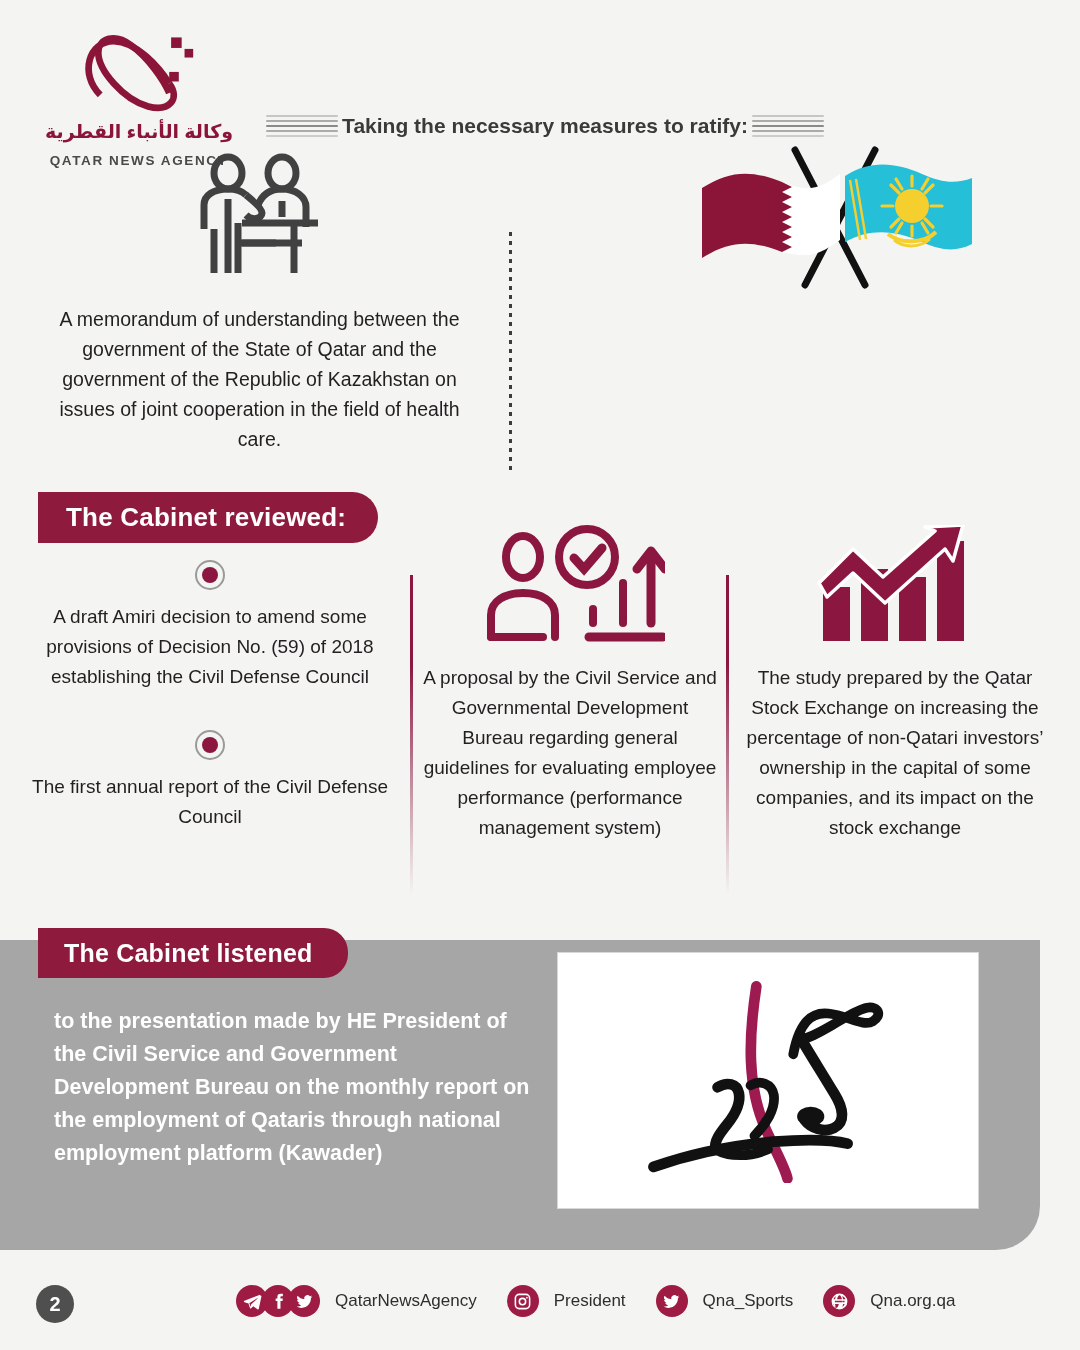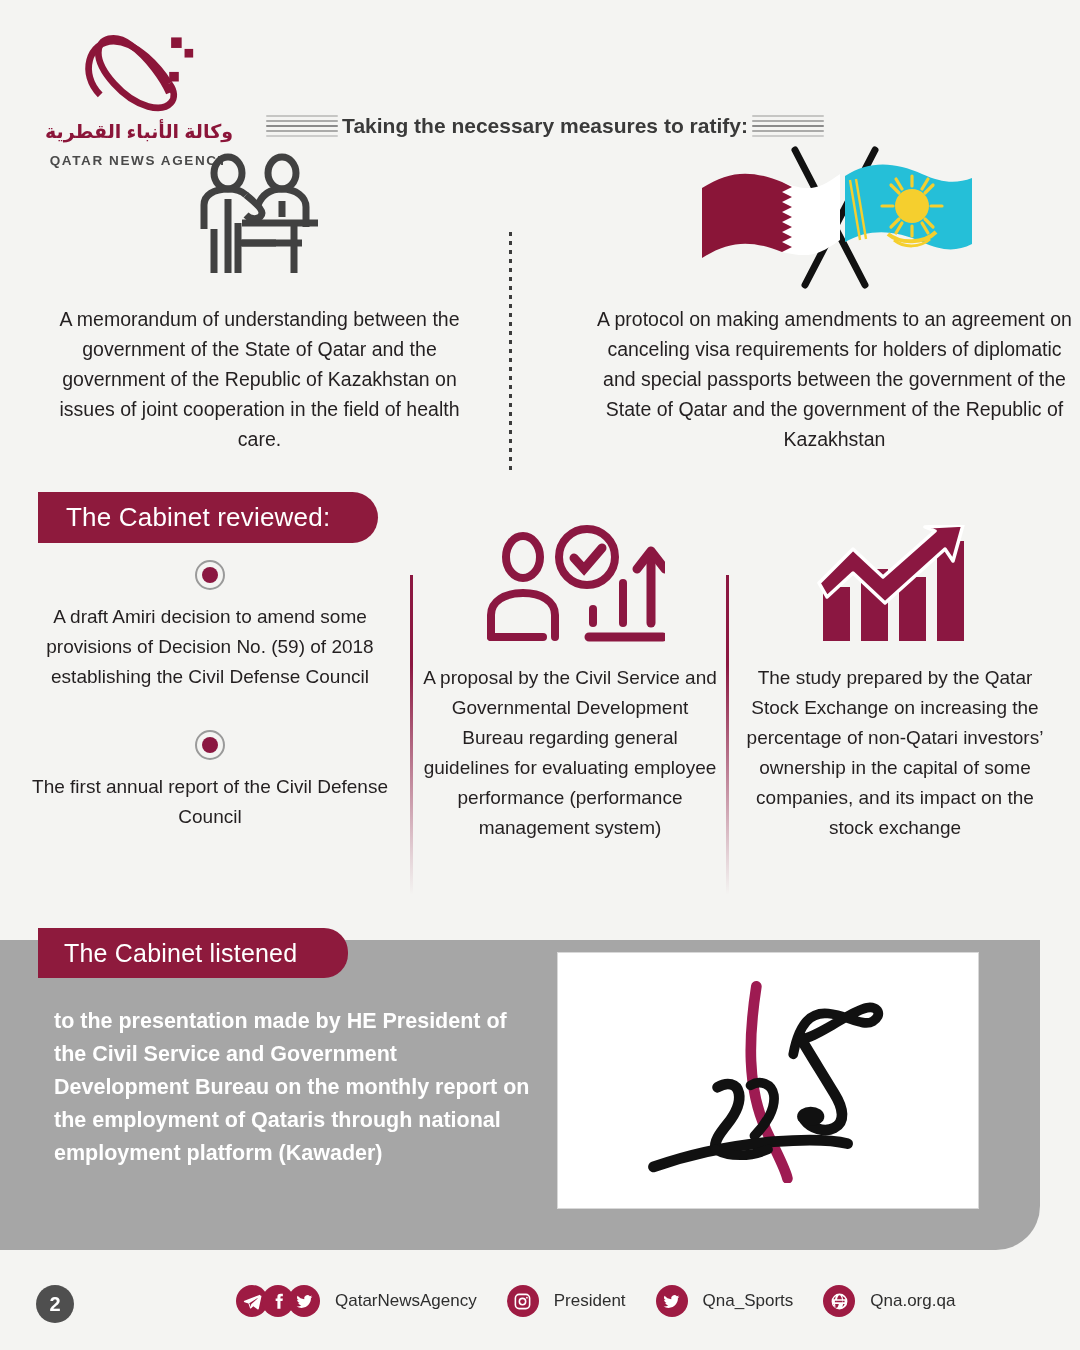--- a/index.html
+++ b/index.html
@@ -43,21 +43,21 @@
   .v-dotted {
     position:absolute; left:509px; top:232px; width:3px; height:238px;
     background-image:linear-gradient(to bottom,#3c3c3c 0 4px, transparent 4px 9px);
     background-size:3px 9px;
   }
 
   
   .banner {
     position:absolute; background:#8e1a3d; color:#fff;
     display:flex; align-items:center;
-    font-weight:normal; letter-spacing:.2px;
+    font-weight:bold; letter-spacing:.2px;
   }
   .banner-reviewed {
     left:38px; top:492px; width:340px; height:51px;
     border-radius:0 26px 26px 0; padding-left:28px; font-size:26px;
   }
 
   
   .rev-area { position:absolute; left:0; top:560px; width:1080px; height:340px; }
   .rev-col { position:absolute; text-align:center; }
   .rev-col-1 { left:20px; top:0; width:380px; }
@@ -200,21 +200,20 @@
               <line x1="212" y1="83" x2="206" y2="93"></line>
           </g>
           <path d="M198 94 C210 104 234 104 246 92" stroke="#f5cf2e" stroke-width="4" fill="none"></path>
           <path d="M204 100 C214 108 230 108 240 99" stroke="#f5cf2e" stroke-width="3" fill="none"></path>
           <g stroke="#f5cf2e" stroke-width="2.4">
             <line x1="160" y1="40" x2="170" y2="100"></line>
             <line x1="166" y1="39" x2="176" y2="99"></line>
           </g>
         </svg>
       </div>
-      <div class="top-text wide">A protocol on making amendments to an agreement on canceling visa requirements for holders of diplomatic and special passports between the government of the State of Qatar and the government of the Republic of Kazakhstan</div>
     </div>
   </div>
 
   <div class="v-dotted"></div>
 
   <div class="banner banner-reviewed">
     <span>The Cabinet reviewed:</span>
   </div>
 
   <div class="rev-area">

